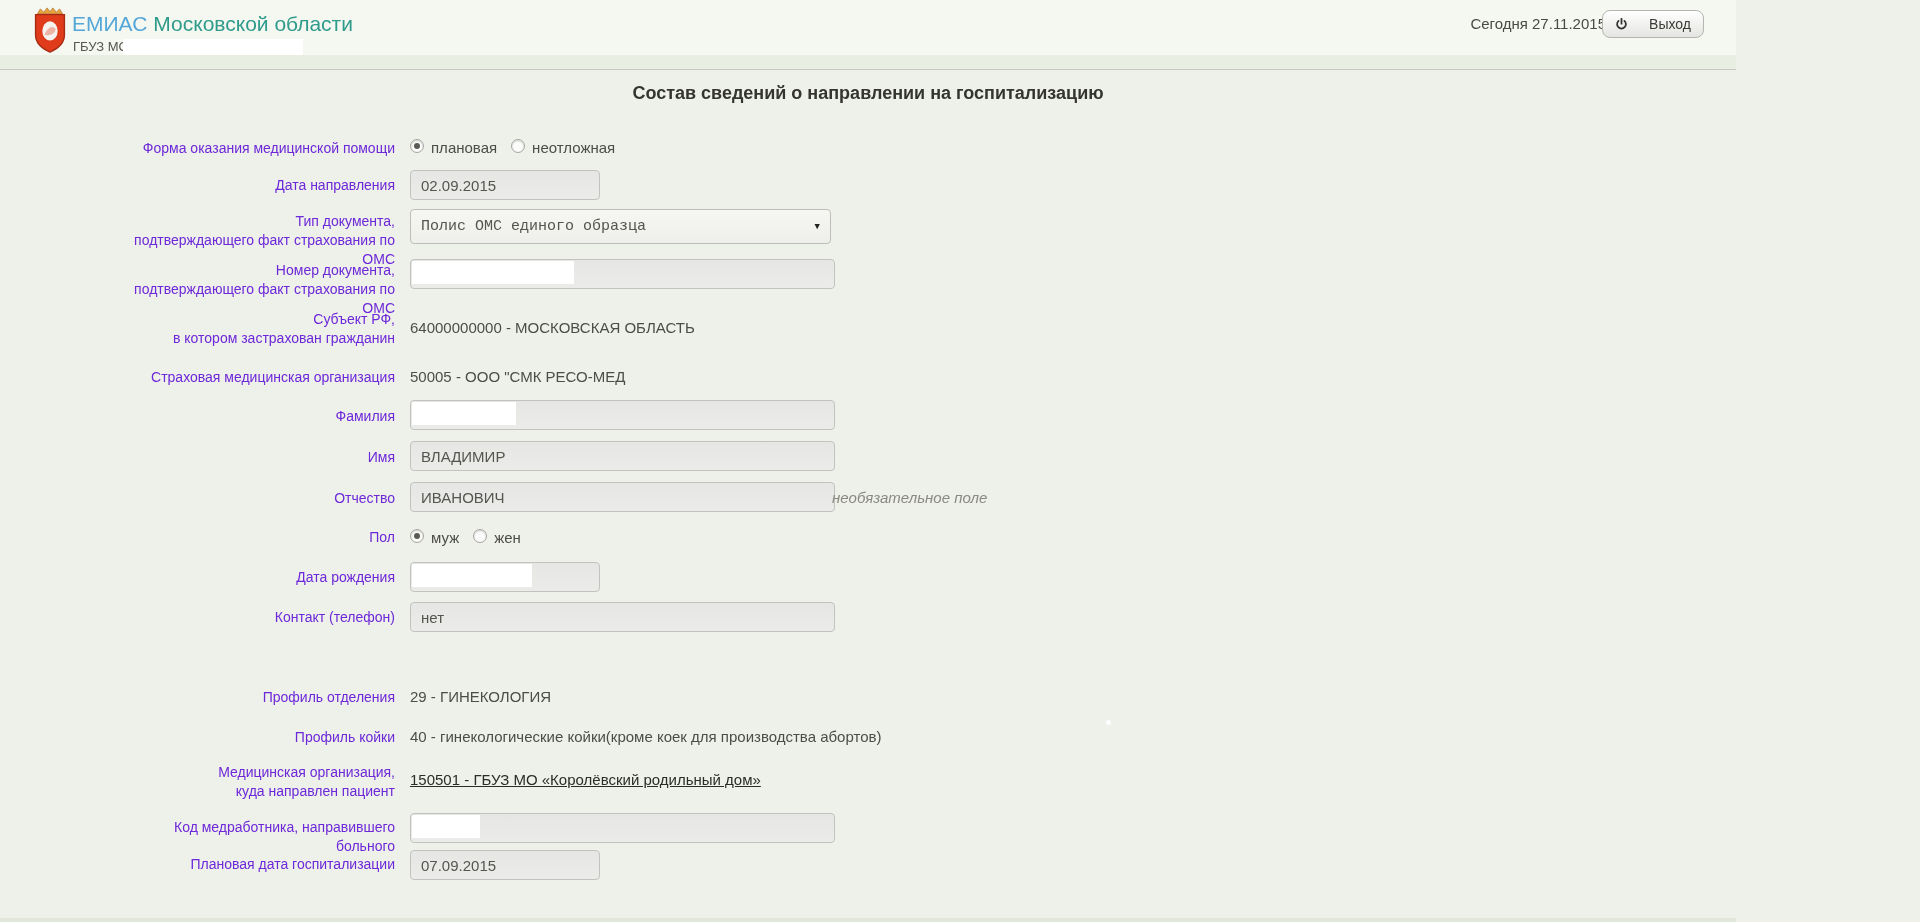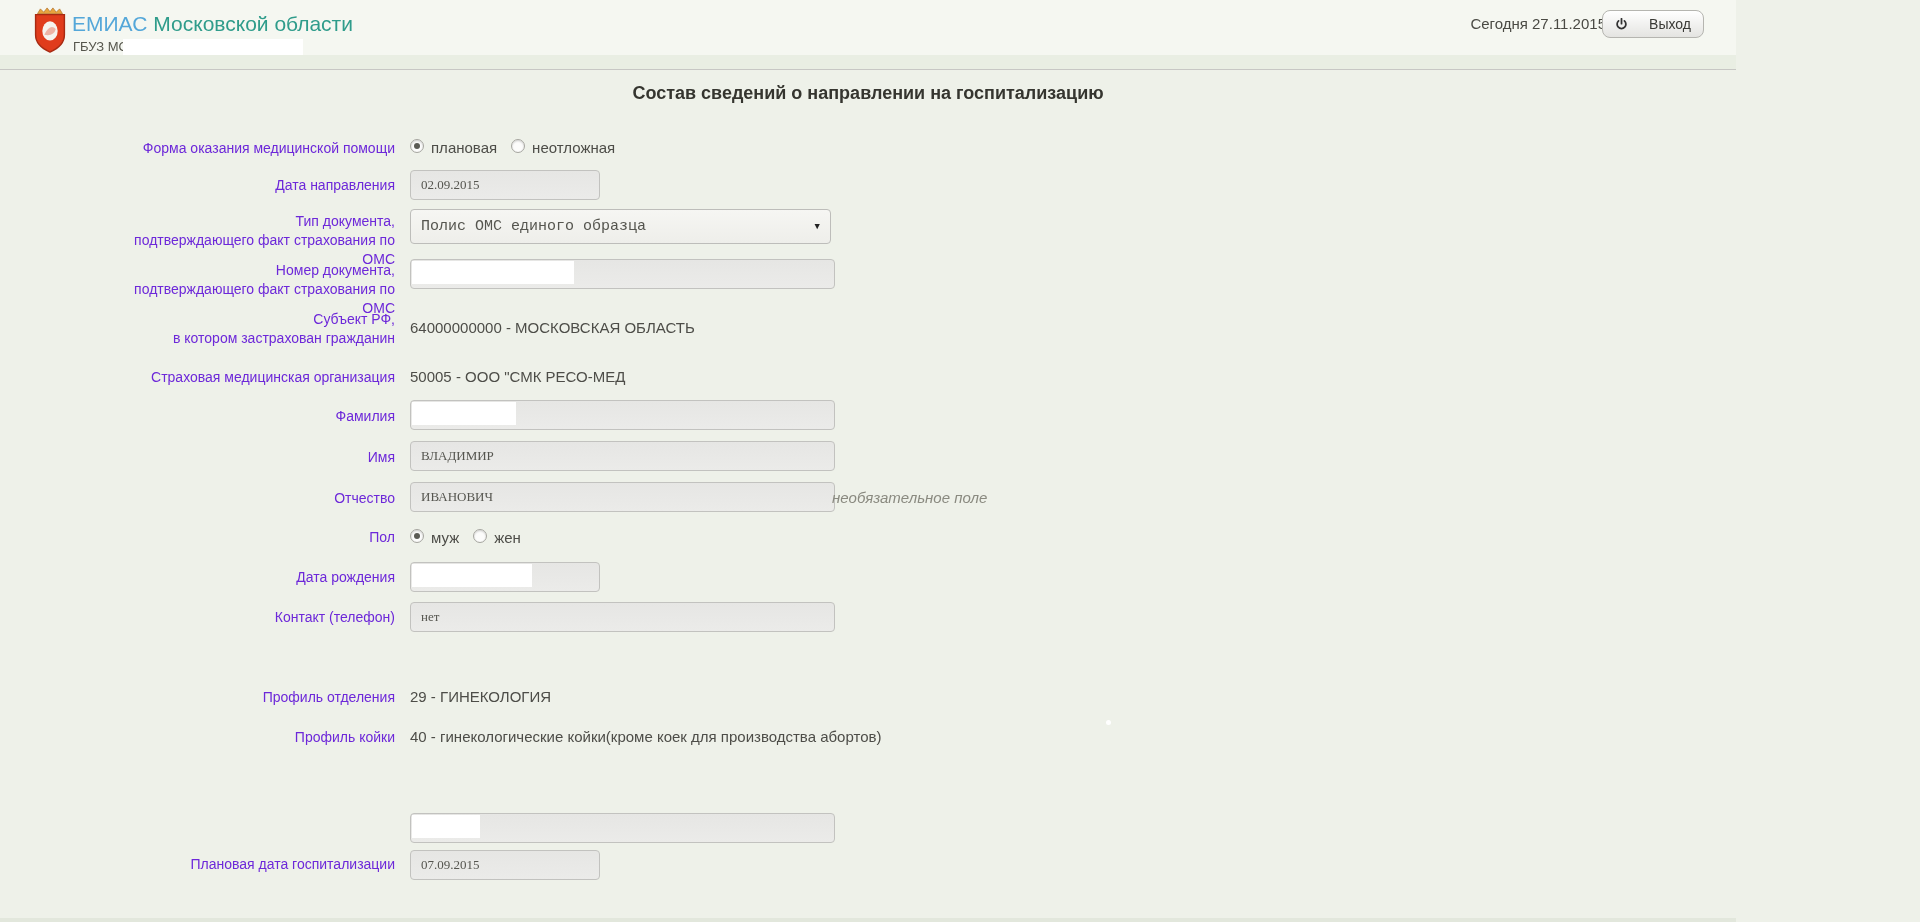--- a/index.html
+++ b/index.html
@@ -23,21 +23,21 @@
   
   .page-title{position:absolute;top:83px;left:0;right:0;text-align:center;font-size:18px;font-weight:bold;color:#35352f;}
 
   
   .row{position:absolute;left:115px;width:1700px;height:40px;}
   .lbl{position:absolute;left:0;width:280px;text-align:right;font-size:14px;line-height:19px;color:#6d28d9;}
   .fld{position:absolute;left:295px;top:0;}
   .static-val{font-size:15px;color:#4d4d48;white-space:nowrap;}
 
   .input{position:relative;background:linear-gradient(#e6e6e4,#ebebe9);border:1px solid #c2c2bf;border-radius:4px;
-    height:30px;display:flex;align-items:center;padding:12px 10px;font-size:13px;color:#55554f;box-sizing:border-box;font-family:Liberation Serif, serif;}
+    height:30px;display:flex;align-items:center;padding:12px 10px;font-size:15px;color:#55554f;box-sizing:border-box;}
   .input.wide{width:425px;}
   .input.date{width:190px;}
   .redaction{position:absolute;left:1px;top:1px;height:23px;background:#ffffff;}
 
   .select{position:relative;width:421px;height:35px;background:linear-gradient(#f6f6f3,#eeeeea);border:1px solid #bdbdba;border-radius:4px;
     display:flex;align-items:center;padding:0 10px;font-size:15px;color:#55554f;box-sizing:border-box;cursor:pointer;font-family:Liberation Mono, monospace;}
   .select .arrow{position:absolute;right:10px;top:50%;transform:translateY(-50%);font-size:9px;color:#222;}
 
   .radio-group{display:flex;align-items:center;gap:14px;font-size:15px;color:#4d4d48;}
   .radio{position:relative;width:14px;height:14px;border-radius:50%;background:#fcfcfb;border:1px solid #a6a6a0;
@@ -222,22 +222,32 @@
     </div>
   </div>
 
   <div class="row" style="top:728px">
     <div class="lbl">Профиль койки</div>
     <div class="fld" style="top:0">
       <span class="static-val">40 - гинекологические койки(кроме коек для производства абортов)</span>
     </div>
   </div>
 
+  <div class="row" style="top:763px">
+    <div class="lbl">
+      <div>Медицинская организация,</div>
+      <div>куда направлен пациент</div>
+    </div>
+    <div class="fld" style="top:8px">
+      <a class="org-link" href="#">150501 - ГБУЗ МО «Королёвский родильный дом»</a>
+    </div>
+  </div>
 
   <div class="row" style="top:813px">
+    <div class="lbl" style="top:5px">Код медработника, направившего больного</div>
     <div class="fld">
       <div class="input wide">
         <span></span>
         <span class="redaction" style="width:68px"></span>
       </div>
     </div>
   </div>
 
   <div class="row" style="top:850px">
     <div class="lbl" style="top:5px">Плановая дата госпитализации</div>

